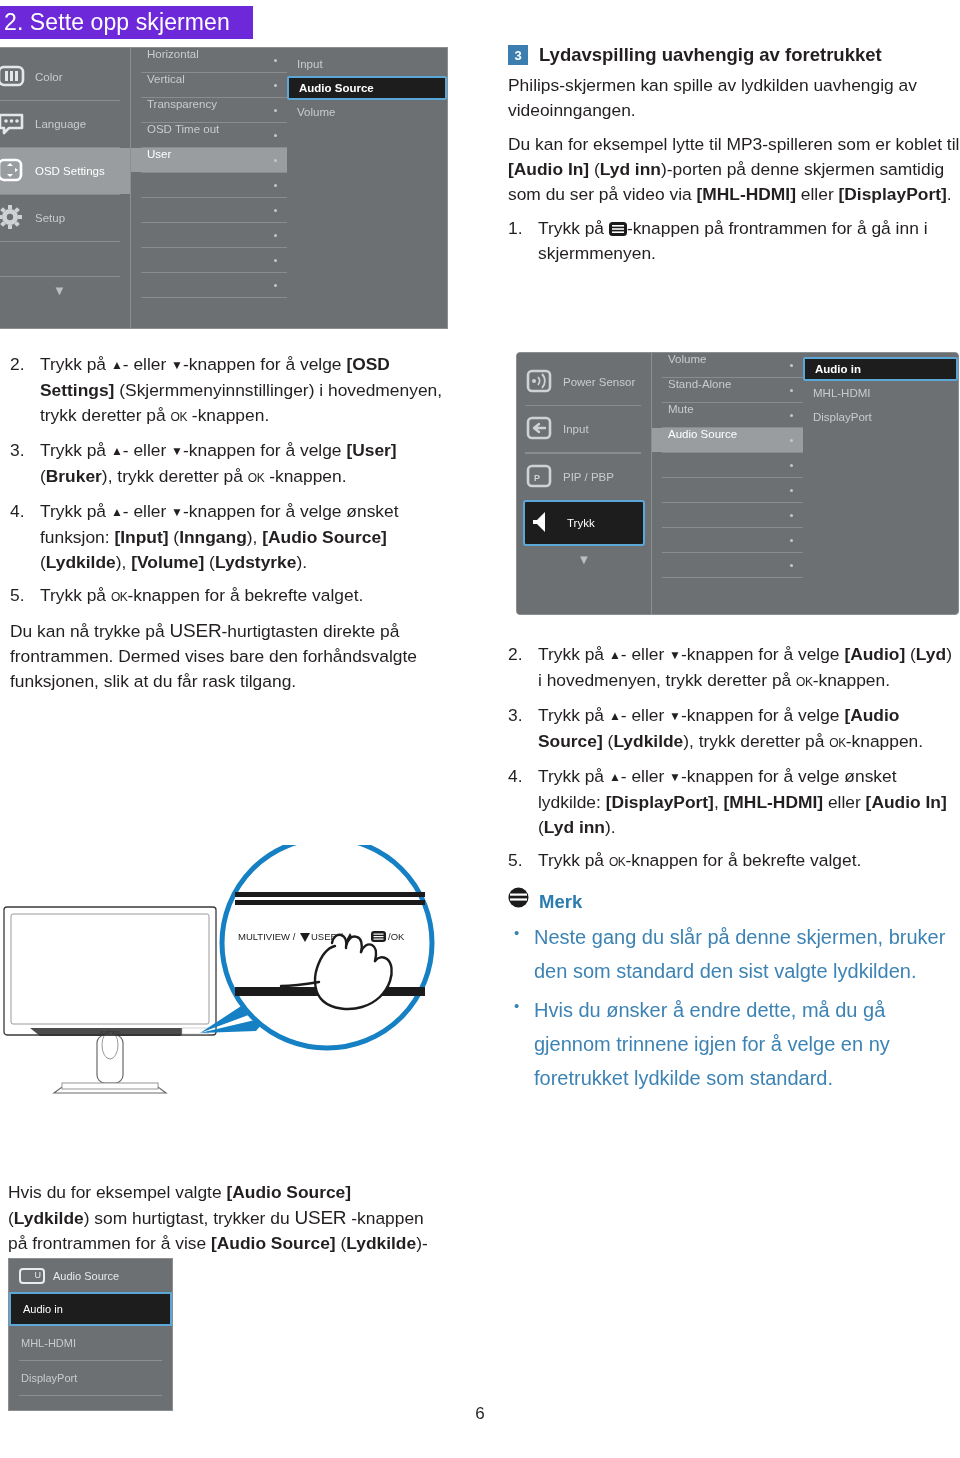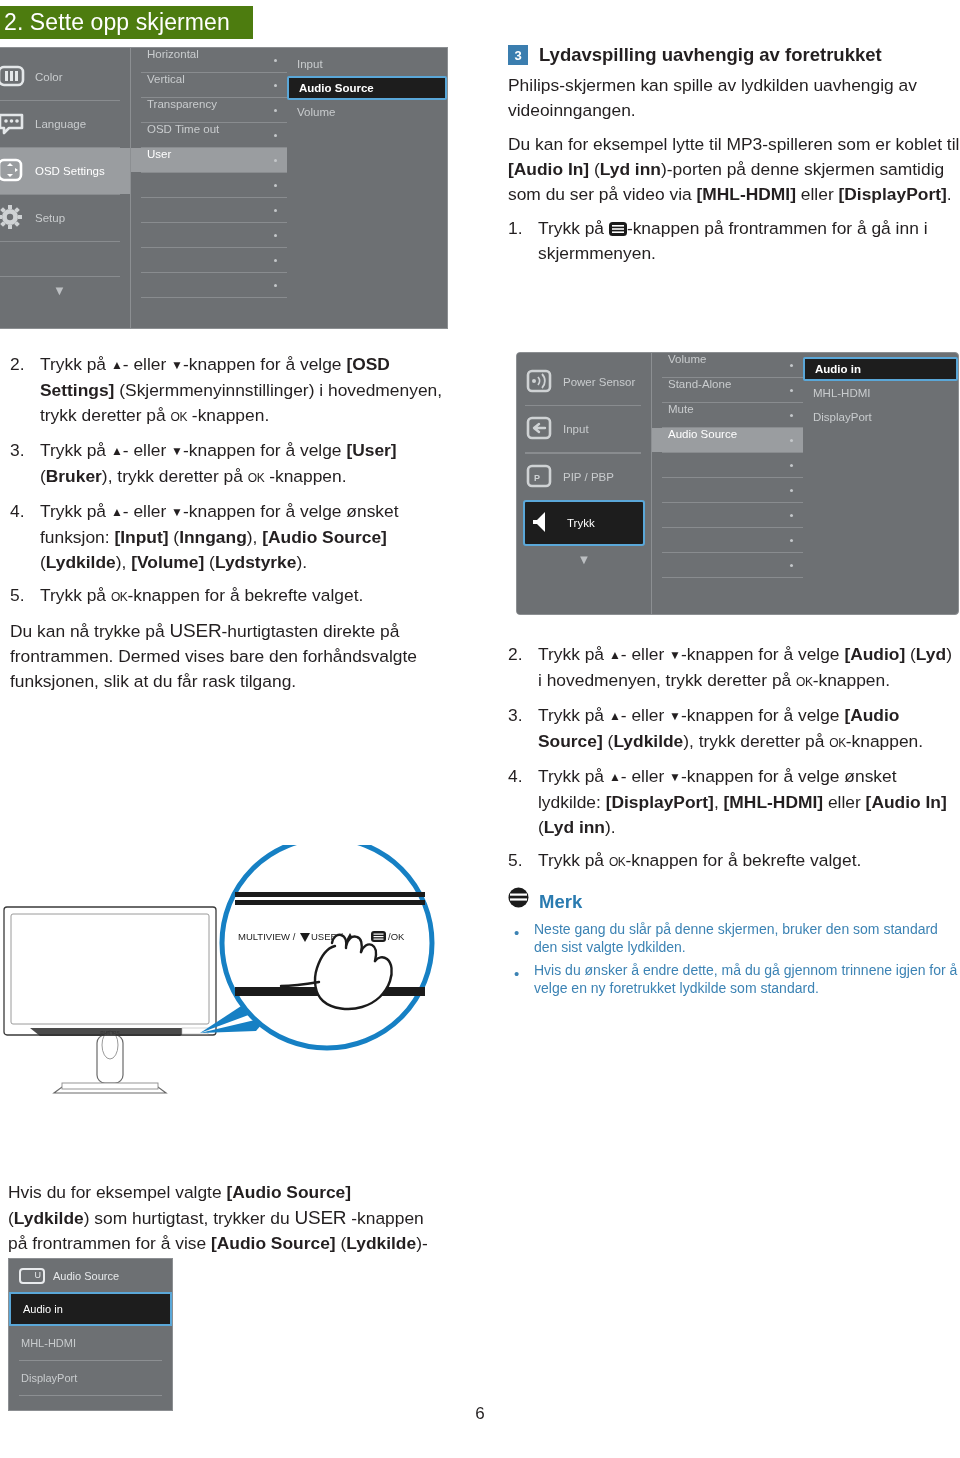--- a/index.html
+++ b/index.html
@@ -9,21 +9,21 @@
     font-family: "Liberation Sans", sans-serif;
     color: #231f20;
     overflow: hidden;
   }
   .page { position: relative; width: 960px; height: 1458px; }
 
   
   .header-band {
     position: absolute; left: 0; top: 6px;
     width: 253px; height: 33px;
-    background: #4d7c0f;
+    background: #6d28d9;
     display: flex; align-items: center;
   }
   .header-title {
     color: #ffffff;
     font-size: 23px;
     font-weight: 400;
     letter-spacing: .1px;
     padding-left: 4px;
     white-space: nowrap;
   }
@@ -149,21 +149,21 @@
     font-size: 13px; font-weight: 700; display: flex;
     align-items: center; justify-content: center; margin-right: 11px;
   }
   .sect-title { font-size: 18.5px; font-weight: 700; color: #231f20; }
 
   .merk-head { display: flex; align-items: center; margin: 12px 0 5px 0; }
   .merk-title { color: #2a7bb0; font-size: 18.5px; font-weight: 700; margin-left: 10px; }
   .merk-list { color: #3c83b4; }
   .merk-li { display: flex; margin-bottom: 5px; }
   .merk-li .bullet { flex: 0 0 26px; font-size: 15px; line-height: 25px; padding-left: 6px;}
-  .merk-li .bod { flex: 1 1 auto; font-size: 14px; line-height: 18px; }
+  .merk-li .bod { flex: 1 1 auto; font-size: 20px; line-height: 34px; }
 
   
   .illus { position: absolute; left: 0; top: 845px; width: 470px; height: 255px; }
   .pagenum {
     position: absolute; left: 0; top: 1404px; width: 960px;
     text-align: center; font-size: 17px; color: #231f20;
   }
 </style>
 </head>
 <body>

